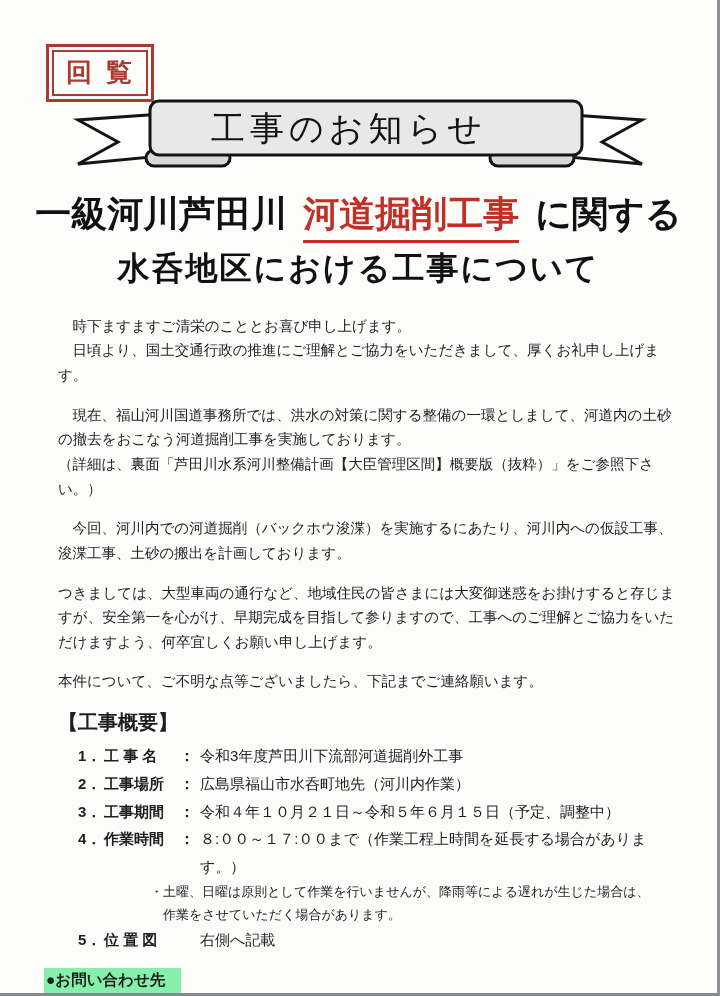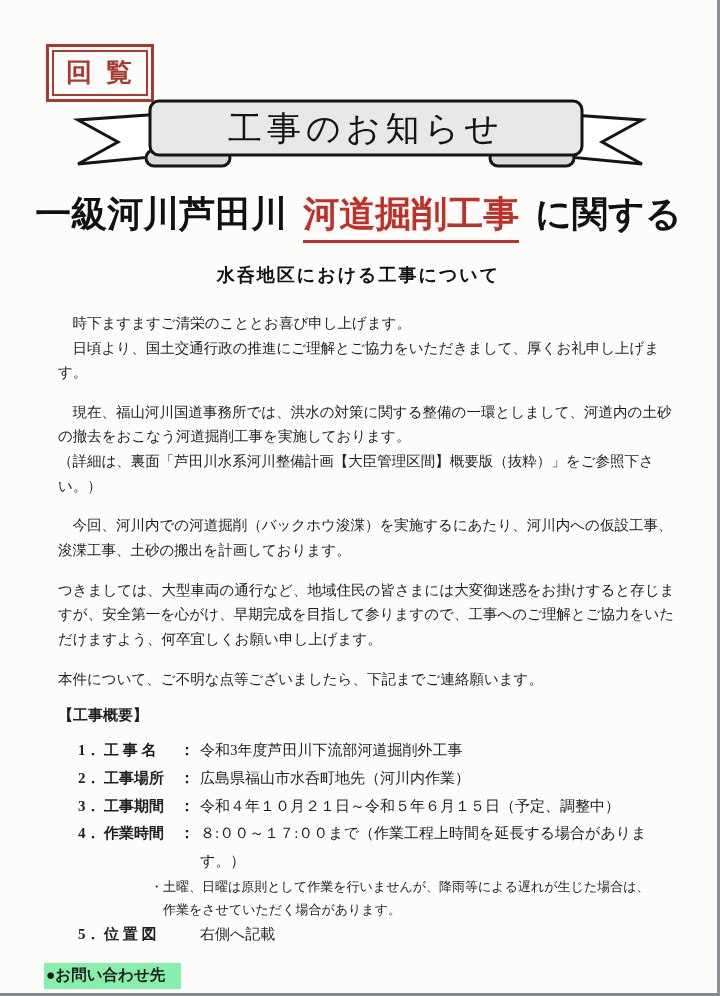--- a/index.html
+++ b/index.html
@@ -1,54 +1,54 @@
 <!DOCTYPE html>
 <html><head>
 <meta charset="utf-8">
 <style>
   html,body { margin:0; padding:0; background:#ffffff; }
   .page {
     width:720px; height:996px; box-sizing:border-box; position:relative;
     background:#fcfcfb; overflow:hidden;
     border-right:3px solid #8d9196; border-bottom:3px solid #85898d;
-    font-family:Liberation Serif, serif;
+    font-family:Liberation Sans, sans-serif;
     color:#1e1e1e;
   }
   
   .stamp {
     position:absolute; left:46px; top:44px;
     border:3px solid #a93a30; padding:3px; background:transparent;
   }
   .stamp-inner {
     border:2px solid #a93a30; padding:3px 12px 4px 12px;
     color:#a93a30; font-size:26px; font-weight:bold; letter-spacing:14px;
     padding-right:0;
   }
   
   .banner { position:absolute; left:66px; top:98px; width:588px; height:80px; }
   .banner svg { position:absolute; left:0; top:0; }
   .banner-text {
-    position:absolute; left:84px; top:4px; width:432px; height:54px;
+    position:absolute; left:67px; top:4px; width:432px; height:54px;
     display:flex; align-items:center; justify-content:center;
     font-size:34px; font-weight:500; letter-spacing:5px; color:#141414;
   }
   
   .title-block { padding-top:190px; text-align:center; line-height:1.35; }
   .title-line1 { font-size:36px; font-weight:bold; color:#111; }
   .title-red {
     color:#c03027; border-bottom:3px solid #c03027; padding-bottom:1px;
     margin:0 16px; display:inline-block;
   }
-  .title-line2 { font-size:18px; font-weight:bold; color:#111; letter-spacing:2px; margin-top:20px; }
+  .title-line2 { font-size:32px; font-weight:bold; color:#111; letter-spacing:2px; margin-top:4px; }
   
   .body-text { margin:24px 42px 0 58px; font-size:14.5px; line-height:1.7; }
   .para { margin:0 0 15px 0; white-space:pre-line; }
   
   .overview { margin:10px 40px 0 58px; }
-  .ov-heading { font-size:15px; font-weight:bold; margin-bottom:12px; }
+  .ov-heading { font-size:20px; font-weight:bold; margin-bottom:6px; }
   .ov-items { padding-left:20px; }
   .ov-row { display:flex; font-size:15px; line-height:1.85; }
   .ov-no { font-weight:bold; width:26px; flex:none; }
   .ov-label { font-weight:bold; width:70px; flex:none; }
   .ov-sep { font-weight:bold; width:26px; flex:none; text-align:center; }
   .ov-value { flex:1; }
   .ov-notes { margin-left:72px; font-size:13px; line-height:1.75; }
   .ov-note2 { padding-left:13px; }
   
   .contact { margin:14px 30px 0 44px; }

